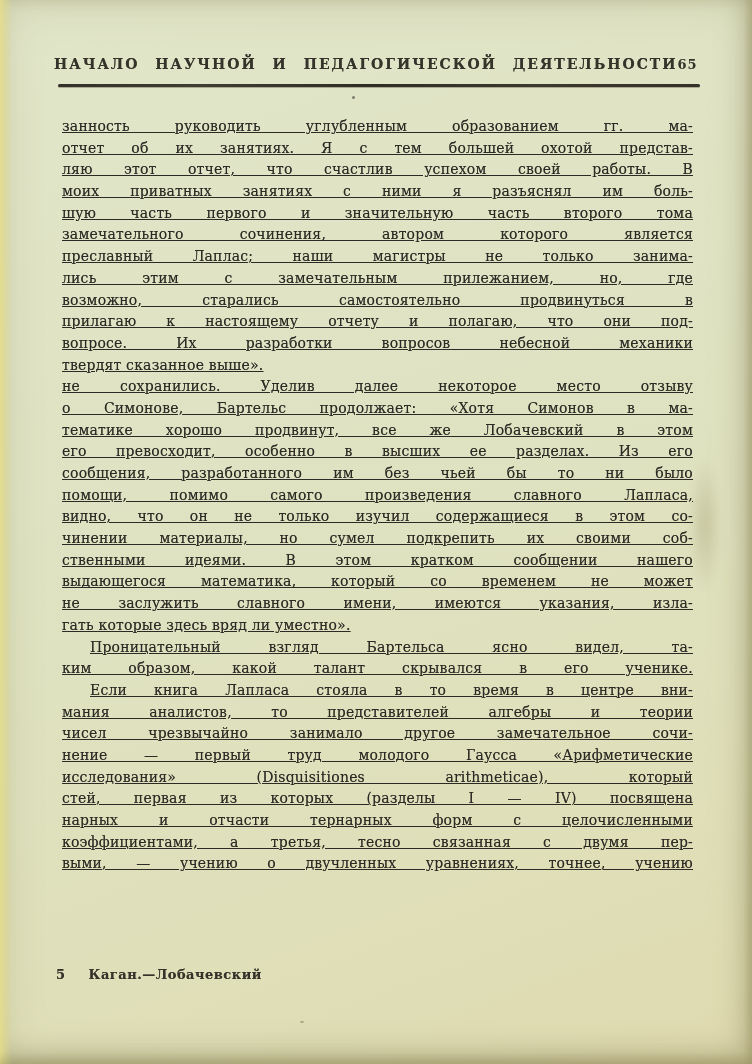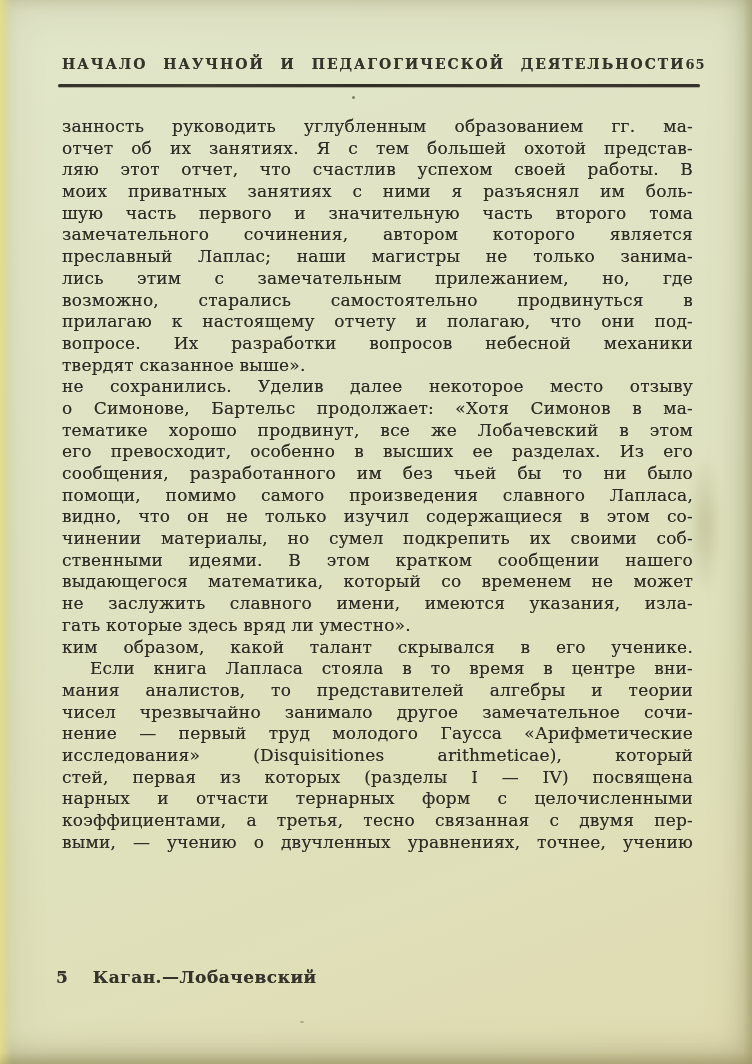--- a/index.html
+++ b/index.html
@@ -62,21 +62,21 @@
   .speck2 {
     position: absolute;
     left: 300px; top: 1021px;
     width: 4px; height: 2px;
     border-radius: 50%;
     background: rgba(120,110,80,0.5);
   }
 
   .header {
     position: absolute;
-    left: 62px; top: 56px;
+    left: 54px; top: 56px;
     width: 630px;
     display: flex;
     justify-content: space-between;
     align-items: baseline;
     text-align: right;
   }
   .header .title {
     font-size: 14px;
     font-weight: 700;
     letter-spacing: 2px;
@@ -100,38 +100,39 @@
     background: linear-gradient(90deg, #33312a, #403d32 22%, #2f2d26 48%, #3c392e 75%, #33312a);
     box-shadow: 0 1px 0 rgba(70,66,50,0.35);
   }
 
   .body-block {
     position: absolute;
     left: 62px; top: 116px;
     width: 631px;
   }
   .line {
-    font-size: 17px;
+    font-size: 14px;
     line-height: 21.7px;
     height: 21.7px;
     letter-spacing: 0.2px;
     text-align: justify;
     text-align-last: left;
     white-space: normal;
     overflow: visible;
     color: #2c2a24;
     text-shadow: 0 0 0.6px rgba(44,42,36,0.55);
+    text-decoration: underline;
   }
   .line.jl { text-align-last: justify; }
   .line.indent { text-indent: 28px; }
 
   .footer {
     position: absolute;
     left: 56px; top: 967px;
-    font-size: 17px;
+    font-size: 13px;
     font-weight: 700;
     letter-spacing: 0.5px;
     color: #35332a;
     text-shadow: 0 0 0.5px rgba(53,51,42,0.6);
   }
   .footer .sig-num { margin-right: 18px; }
 </style>
 </head>
 <body>
 
@@ -170,20 +171,21 @@
       <div class="line jl">тематике хорошо продвинут, все же Лобачевский в этом</div>
       <div class="line jl">его превосходит, особенно в высших ее разделах. Из его</div>
       <div class="line jl">сообщения, разработанного им без чьей бы то ни было</div>
       <div class="line jl">помощи, помимо самого произведения славного Лапласа,</div>
       <div class="line jl">видно, что он не только изучил содержащиеся в этом со-</div>
       <div class="line jl">чинении материалы, но сумел подкрепить их своими соб-</div>
       <div class="line jl">ственными идеями. В этом кратком сообщении нашего</div>
       <div class="line jl">выдающегося математика, который со временем не может</div>
       <div class="line jl">не заслужить славного имени, имеются указания, изла-</div>
       <div class="line">гать которые здесь вряд ли уместно».</div>
+      <div class="line indent jl">Проницательный взгляд Бартельса ясно видел, та-</div>
       <div class="line jl">ким образом, какой талант скрывался в его ученике.</div>
       <div class="line indent jl">Если книга Лапласа стояла в то время в центре вни-</div>
       <div class="line jl">мания аналистов, то представителей алгебры и теории</div>
       <div class="line jl">чисел чрезвычайно занимало другое замечательное сочи-</div>
       <div class="line jl">нение — первый труд молодого Гаусса «Арифметические</div>
       <div class="line jl">исследования» (Disquisitiones arithmeticae), который</div>
       <div class="line jl">стей, первая из которых (разделы I — IV) посвящена</div>
       <div class="line jl">нарных и отчасти тернарных форм с целочисленными</div>
       <div class="line jl">коэффициентами, а третья, тесно связанная с двумя пер-</div>
       <div class="line jl">выми, — учению о двучленных уравнениях, точнее, учению</div>

